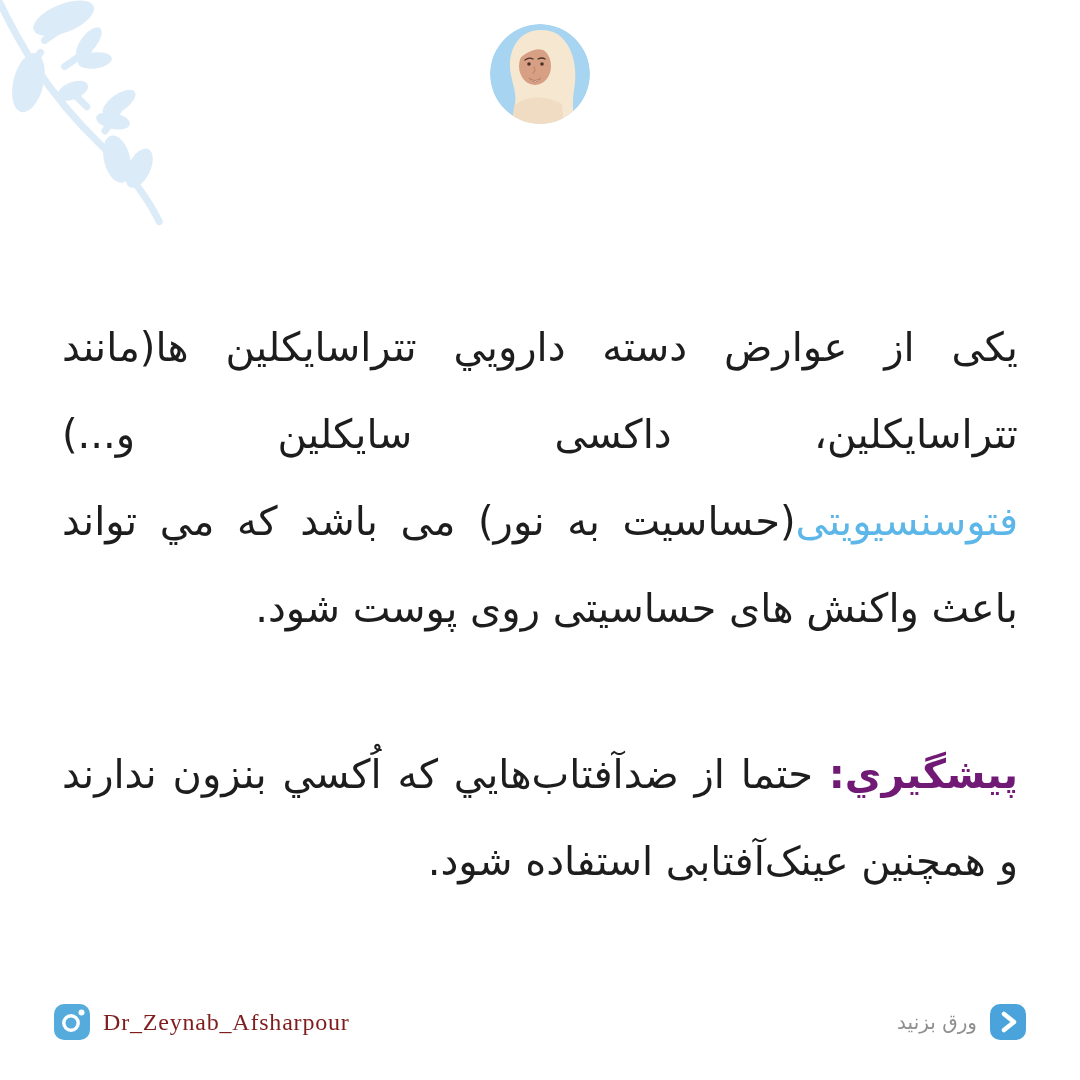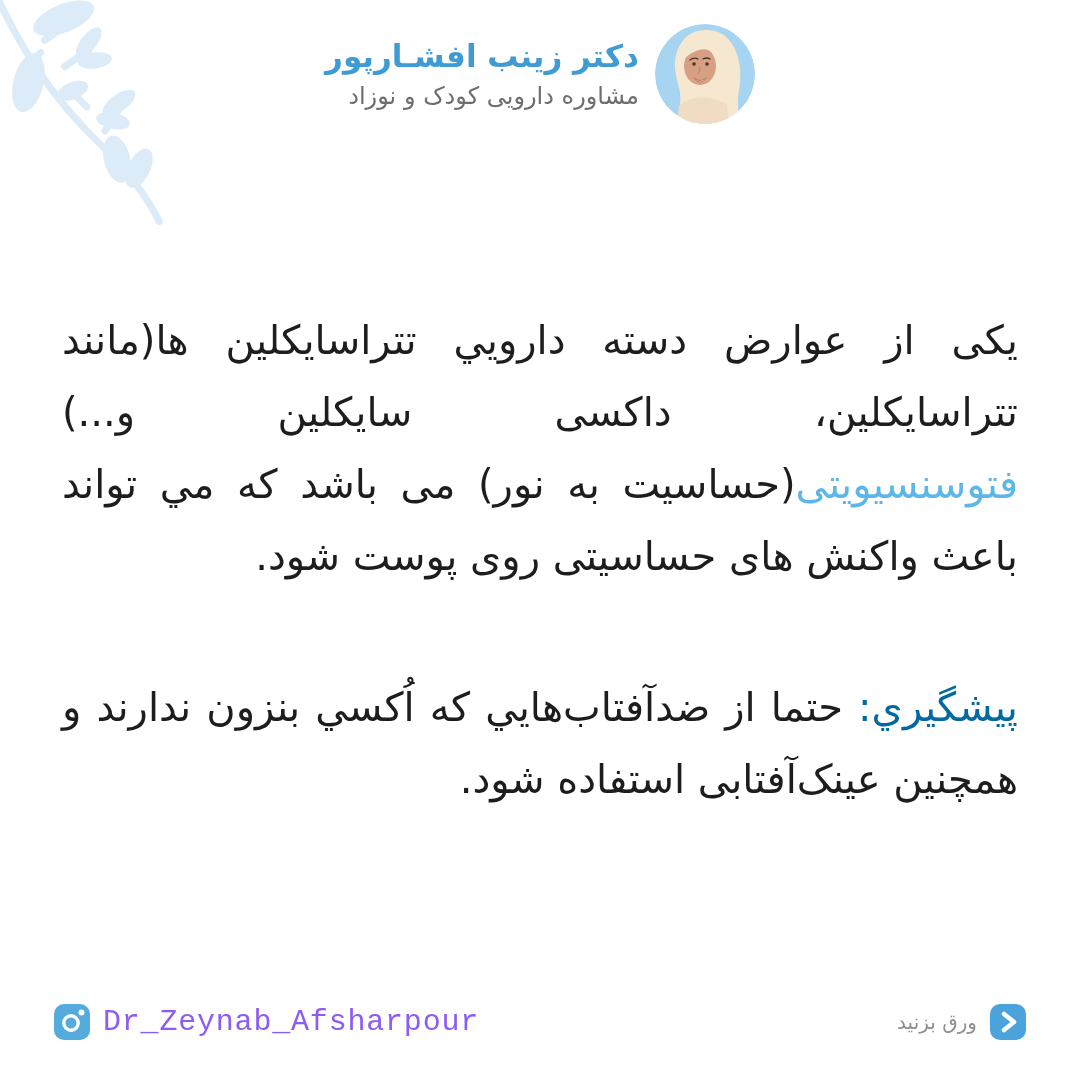--- a/index.html
+++ b/index.html
@@ -16,36 +16,36 @@
     display:flex;justify-content:center;align-items:center;gap:16px;
   }
   .header-text{text-align:right;direction:rtl;}
   .doc-name{color:#3f9bd3;font-size:31px;font-weight:bold;line-height:1.2;}
   .doc-subtitle{color:#6e6e6e;font-size:24px;margin-top:7px;line-height:1.2;}
   .avatar{width:100px;height:100px;border-radius:50%;overflow:hidden;flex:0 0 auto;}
 
   
   .content{position:absolute;top:304px;right:62px;left:62px;direction:rtl;}
   .para{
-    margin:0;font-size:40px;line-height:72px;color:#1d1d1d;
+    margin:0;font-size:40px;line-height:87px;color:#1d1d1d;
     text-align:justify;
   }
   .para-1{margin-bottom:79px;}
   .para-2{margin-bottom:41px;}
   .hl{color:#5cb7e8;}
-  .lead-bold{font-weight:normal;color:#0369a1;}
+  .lead-bold{font-weight:bold;color:#701a75;}
 
   
   .ig{
     position:absolute;left:54px;bottom:40px;
     display:flex;align-items:center;gap:13px;cursor:pointer;
   }
   .ig-text{
-    color:#8b5cf6;font-size:30px;letter-spacing:0.8px;
-    font-family:Liberation Mono, monospace;
+    color:#7f1d1d;font-size:24px;letter-spacing:0.8px;
+    font-family:Liberation Serif, serif;
   }
   .swipe{
     position:absolute;right:54px;bottom:40px;
     display:flex;align-items:center;gap:13px;direction:rtl;cursor:pointer;
   }
   .swipe-text{color:#8f8f8f;font-size:20px;}
   .icon-box{display:block;line-height:0;}
 </style>
 </head>
 <body>
@@ -69,24 +69,20 @@
       <ellipse cx="40" cy="96" rx="15" ry="30" transform="rotate(14 40 96)"></ellipse>
       <ellipse cx="84" cy="104" rx="16" ry="8.5" transform="rotate(-22 84 104)"></ellipse>
       <ellipse cx="130" cy="116" rx="19" ry="8.5" transform="rotate(-35 130 116)"></ellipse>
       <ellipse cx="124" cy="134" rx="17" ry="8" transform="rotate(12 124 134)"></ellipse>
       <ellipse cx="128" cy="172" rx="13" ry="24" transform="rotate(-14 128 172)"></ellipse>
       <ellipse cx="150" cy="181" rx="11" ry="21" transform="rotate(26 150 181)"></ellipse>
     </g>
   </svg>
 
   <header class="header">
-    <div class="header-text">
-      <div class="doc-name">دکتر زینب افشـارپور</div>
-      <div class="doc-subtitle">مشاوره دارویی کودک و نوزاد</div>
-    </div>
     <div class="avatar">
       <svg viewBox="0 0 100 100" width="100" height="100" aria-hidden="true">
         <defs>
             <clipPath id="avclip">
               <circle cx="50" cy="50" r="50"></circle>
             </clipPath>
           </defs>
         <circle cx="50" cy="50" r="50" fill="#a7d4f1"></circle>
         <g clip-path="url(#avclip)">
           <path d="M50,6 C30,6 19,24 20,44 C21,58 27,66 25,80 C24,88 22,96 20,102 L85,102 C83,90 82,78 84,66 C87,50 86,26 70,12 C64,7 57,6 50,6 Z" fill="#f6e7d1"></path>

